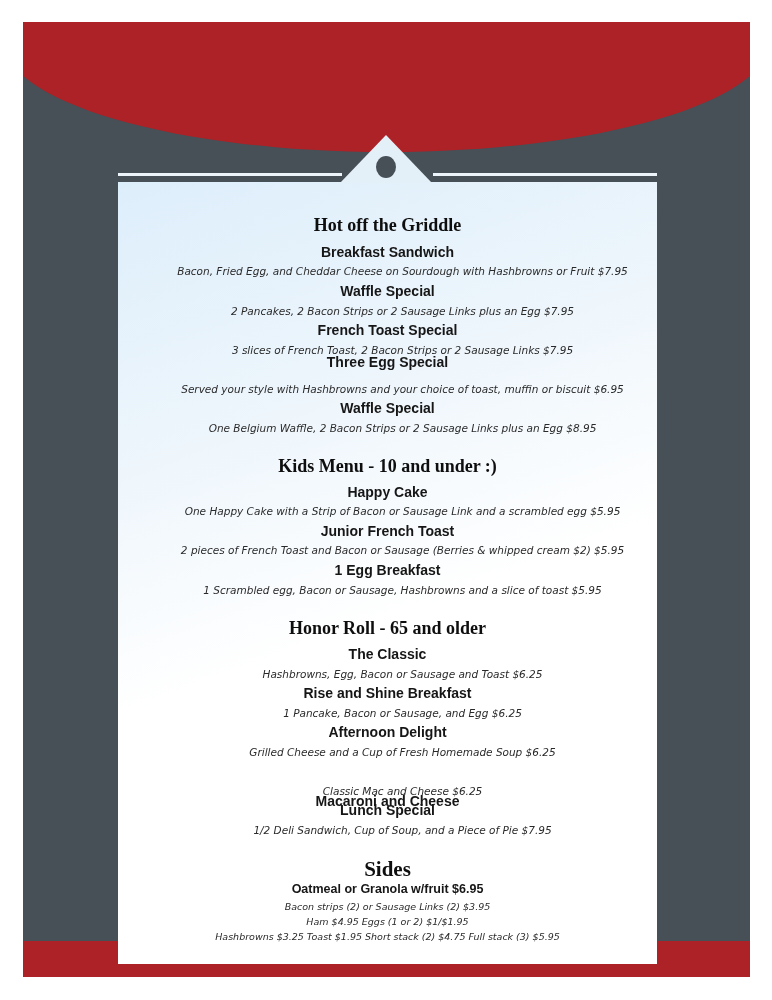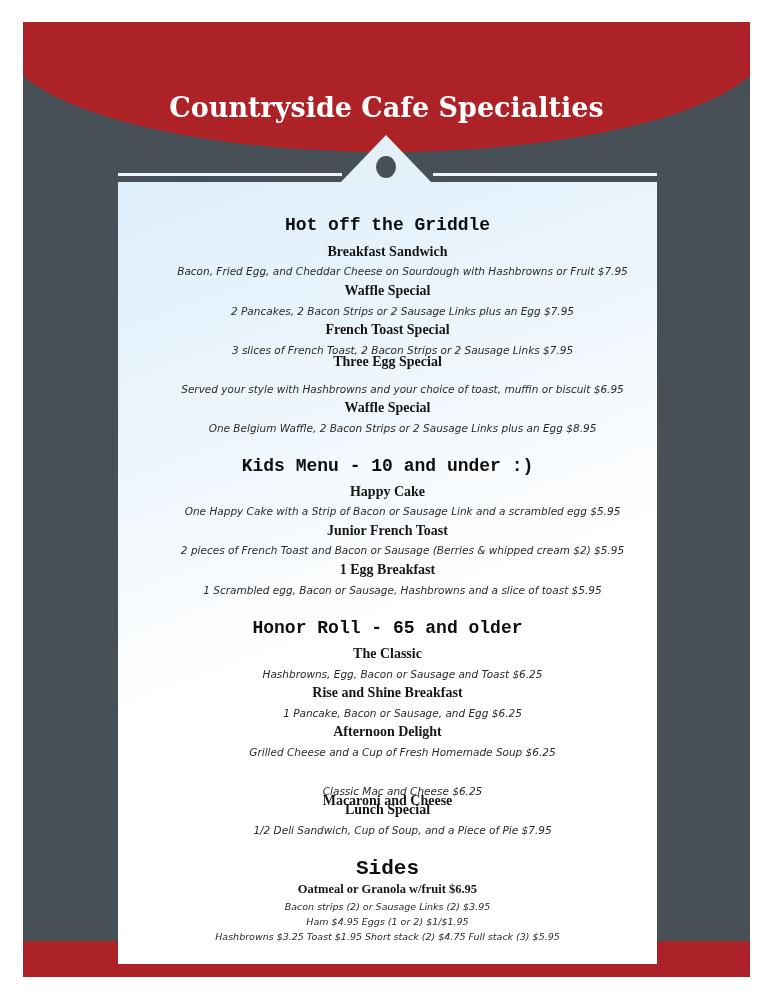--- a/index.html
+++ b/index.html
@@ -41,33 +41,32 @@
   .hole {
     position: absolute; left: 353px; top: 134px; width: 20px; height: 22px;
     border-radius: 50%; background: #474f57;
   }
   .menu { position: absolute; left: 0; top: 0; width: 539px; }
   .line {
     position: absolute; left: 0; width: 539px; text-align: center; white-space: nowrap;
     color: #111;
   }
   .sec {
-    font-family: Liberation Mono, monospace; font-weight: bold; font-size: 18px; color: #0e0e0e; text-align: center;
+    font-family: Liberation Serif, serif; font-weight: bold; font-size: 18px; color: #0e0e0e; text-align: center;
   }
-  .name { font-family: Liberation Serif, serif; font-weight: bold; font-size: 14px; color: #161616; }
+  .name { font-family: Liberation Sans, sans-serif; font-weight: bold; font-size: 14px; color: #161616; }
   .desc { font-family: "DejaVu Sans", sans-serif; font-style: italic; font-size: 10.5px; color: #2a2a2a; margin-left: 15px; }
   .desc-sm { font-family: "DejaVu Sans", sans-serif; font-style: italic; font-size: 9.5px; color: #2a2a2a; }
 </style>
 </head>
 <body>
 
 <div class="card">
   <div class="top-red"></div>
   <div class="bottom-red"></div>
-  <div class="title">Countryside Cafe Specialties</div>
 
   <div class="deco-line" style="left:95px;width:224px;"></div>
   <div class="deco-line" style="left:410px;width:224px;"></div>
 
   <div class="panel">
     <div class="menu">
 
       <div class="line sec" style="top:33px">Hot off the Griddle</div>
       <div class="line name" style="top:62px">Breakfast Sandwich</div>
       <div class="line desc" style="top:83px">Bacon, Fried Egg, and Cheddar Cheese on Sourdough with Hashbrowns or Fruit $7.95</div>

